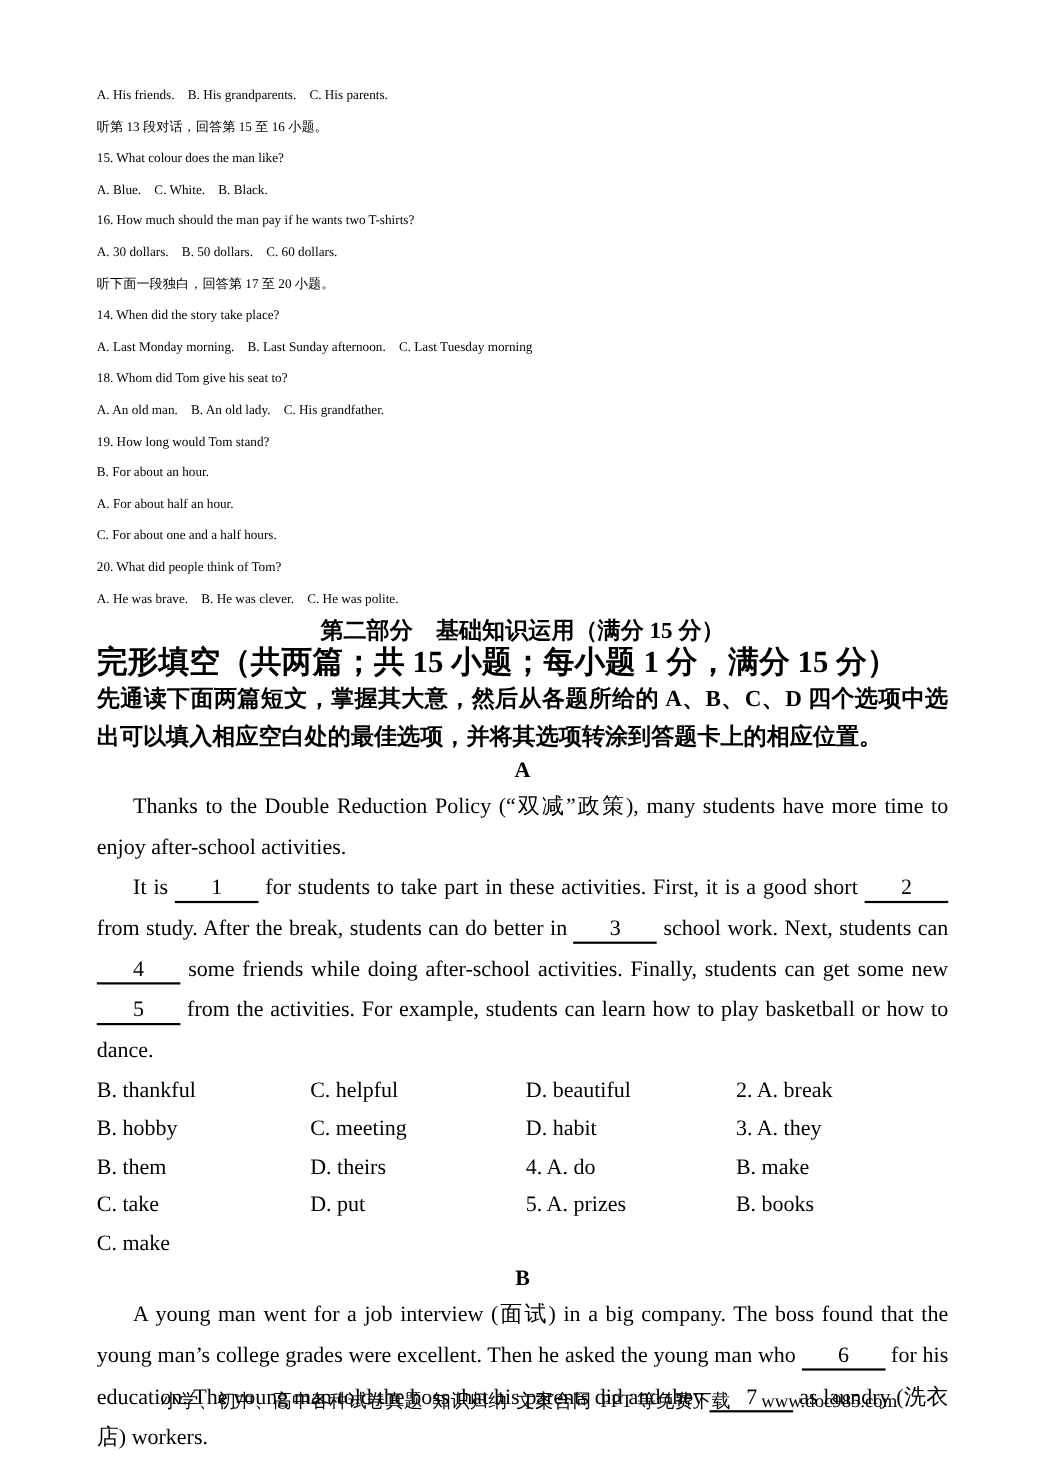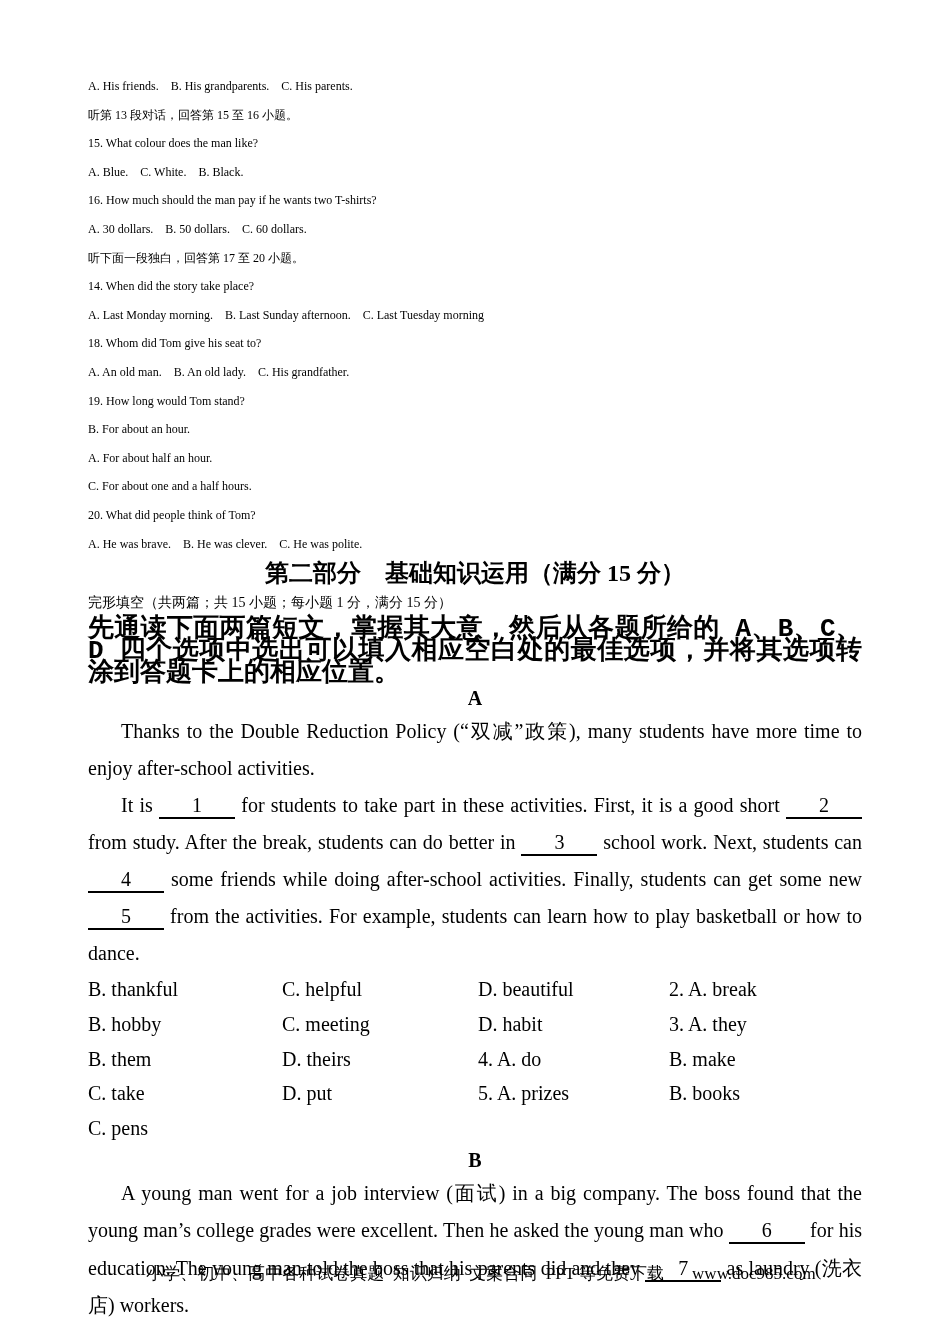--- a/index.html
+++ b/index.html
@@ -13,36 +13,35 @@
   }
   .page { padding: 72px 88px 0 88px; box-sizing: border-box; }
 
   .listening-line {
     font-size: 12px;
     line-height: 28.6px;
     white-space: pre-wrap;
   }
 
   .part2-heading {
-    font-size: 24px;
+    font-size: 21px;
     font-weight: bold;
     text-align: center;
     line-height: 30px;
   }
   .cloze-heading {
-    font-size: 14px;
-    font-weight: normal;
+    font-size: 28px;
+    font-weight: bold;
     line-height: 30px;
   }
   .cloze-instructions {
-    font-size: 26px;
+    font-size: 21px;
     font-weight: bold;
-    line-height: 22px;
+    line-height: 34px;
     text-align: justify;
-    font-family: Liberation Mono, monospace;
   }
 
   .section-label {
     font-size: 20px;
     font-weight: bold;
     text-align: center;
     line-height: 29px;
   }
 
   .passage {
@@ -129,21 +128,21 @@
     <div>B. them</div>
     <div>D. theirs</div>
 
     <div>4. A. do</div>
     <div>B. make</div>
     <div>C. take</div>
     <div>D. put</div>
 
     <div>5. A. prizes</div>
     <div>B. books</div>
-    <div>C. pens</div>
+    <div>C. make</div>
   </div>
 
   <div class="section-label">B</div>
 
   <p class="passage passage-b"><span>A young man went for a job interview (面试) in a big company. The boss found that the young man’s college grades were excellent. Then he asked the young man who </span><span class="blank">6</span><span> for his education. The young man told the boss that his parents did and they </span><span class="blank">7</span><span> as laundry (洗衣店) workers.</span></p>
 
 </div>
 
 <div class="page-footer"><span>小学、初中、高中各种试卷真题  知识归纳  文案合同  PPT 等免费下载</span><span class="footer-url">www.doc985.com</span></div>
 

